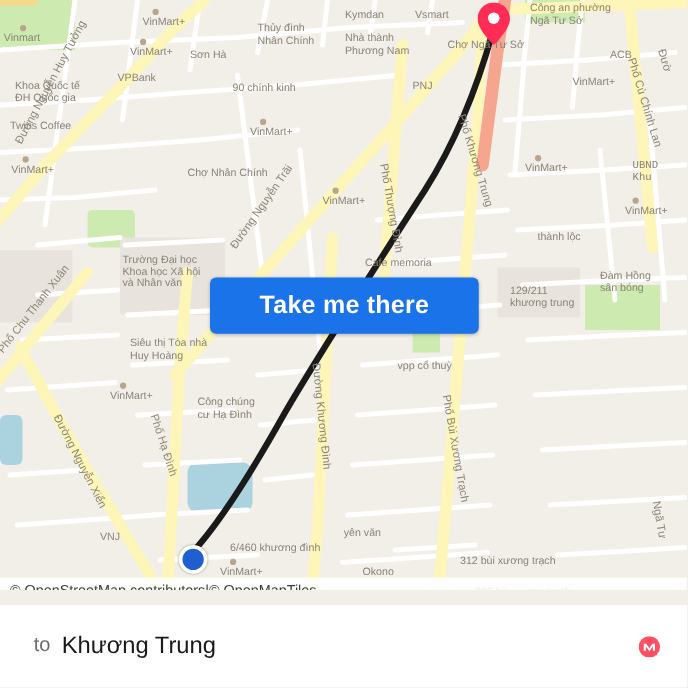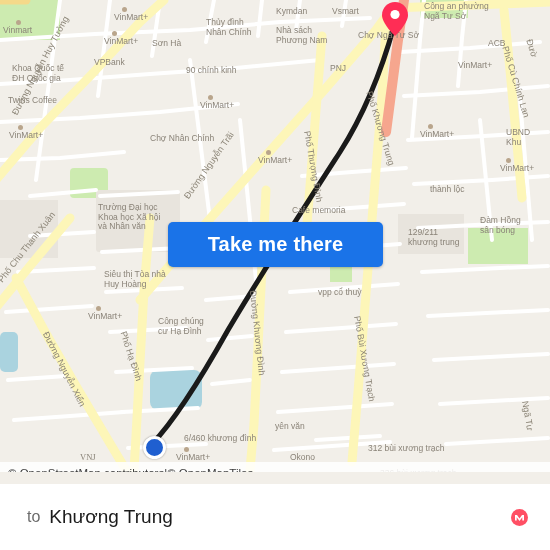--- a/index.html
+++ b/index.html
@@ -218,36 +218,36 @@
         <div class="lbl poi" style="left: 114px; top: 12px;">VinMart+</div>
         <div class="lbl poi two" style="left: 206px; top: 18px;">Thủy đình
 Nhân Chính</div>
         <div class="lbl poi" style="left: 276px; top: 6px;">Kymdan</div>
         <div class="lbl poi" style="left: 332px; top: 6px;">Vsmart</div>
         <div class="lbl poi two" style="left: 424px; top: 2px;">Công an phường
 Ngã Tư Sở</div>
         <div class="lbl poi" style="left: 3px; top: 25px;">Vinmart</div>
         <div class="lbl poi" style="left: 104px; top: 36px;">VinMart+</div>
         <div class="lbl poi" style="left: 152px; top: 38px;">Sơn Hà</div>
-        <div class="lbl poi two" style="left: 276px; top: 26px;">Nhà sách
+        <div class="lbl poi two" style="left: 276px; top: 26px;">Nhà thành
 Phương Nam</div>
         <div class="lbl poi" style="left: 358px; top: 30px;">Chợ Ngã Tư Sở</div>
         <div class="lbl poi" style="left: 488px; top: 38px;">ACB</div>
         <div class="lbl poi two" style="left: 12px; top: 64px;">Khoa Quốc tế
 ĐH Quốc gia</div>
         <div class="lbl poi" style="left: 94px; top: 57px;">VPBank</div>
         <div class="lbl poi" style="left: 186px; top: 65px;">90 chính kinh</div>
         <div class="lbl poi" style="left: 330px; top: 63px;">PNJ</div>
         <div class="lbl poi" style="left: 458px; top: 60px;">VinMart+</div>
         <div class="lbl poi" style="left: 8px; top: 95px;">Twins Coffee</div>
         <div class="lbl poi" style="left: 200px; top: 100px;">VinMart+</div>
         <div class="lbl poi" style="left: 9px; top: 130px;">VinMart+</div>
         <div class="lbl poi" style="left: 150px; top: 133px;">Chợ Nhân Chính</div>
         <div class="lbl poi" style="left: 420px; top: 129px;">VinMart+</div>
-        <div class="lbl poi two" style="left: 506px; top: 128px;">UBND
+        <div class="lbl poi two" style="left: 506px; top: 128px; font-family: Liberation Mono, monospace;">UBND
 Khu</div>
         <div class="lbl poi" style="left: 258px; top: 155px;">VinMart+</div>
         <div class="lbl poi" style="left: 500px; top: 163px;">VinMart+</div>
         <div class="lbl poi two" style="left: 98px; top: 203px;">Trường Đại học
 Khoa học Xã hội
 và Nhân văn</div>
         <div class="lbl poi" style="left: 292px; top: 205px;">Cafe memoria</div>
         <div class="lbl poi" style="left: 430px; top: 184px;">thành lộc</div>
         <div class="lbl poi two" style="left: 480px; top: 216px;">Đàm Hồng
 sân bóng</div>
@@ -255,21 +255,21 @@
 khương trung</div>
         <div class="lbl poi two" style="left: 104px; top: 270px;">Siêu thị Tòa nhà
 Huy Hoàng</div>
         <div class="lbl poi" style="left: 318px; top: 287px;">vpp cổ thuỳ</div>
         <div class="lbl poi" style="left: 88px; top: 311px;">VinMart+</div>
         <div class="lbl poi two" style="left: 158px; top: 317px;">Công chúng
 cư Hạ Đình</div>
         <div class="lbl poi" style="left: 275px; top: 421px;">yên văn</div>
         <div class="lbl poi" style="left: 290px; top: 452px;">Okono</div>
         <div class="lbl poi" style="left: 176px; top: 452px;">VinMart+</div>
-        <div class="lbl poi" style="left: 80px; top: 452px; font-family: Liberation Serif, serif;">VNJ</div>
+        <div class="lbl poi" style="left: 80px; top: 424px;">VNJ</div>
         <div class="lbl poi" style="left: 184px; top: 433px;">6/460 khương đình</div>
         <div class="lbl poi" style="left: 368px; top: 443px;">312 bùi xương trạch</div>
         <div class="lbl poi" style="left: 380px; top: 468px;">336 bùi xương trạch</div>
         <div class="lbl road-name vert" style="left: 10px; top: 112px; transform: rotate(-62deg);">Đường Nguyễn Huy Tưởng</div>
         <div class="lbl road-name vert" style="left: 182px; top: 195px; transform: rotate(-55deg);">Đường Nguyễn Trãi</div>
         <div class="lbl road-name vert" style="left: -4px; top: 278px; transform: rotate(-52deg);">Phố Chu Thanh Xuân</div>
         <div class="lbl road-name vert" style="left: 50px; top: 330px; transform: rotate(63deg);">Đường Nguyễn Xiển</div>
         <div class="lbl road-name vert" style="left: 128px; top: 330px; transform: rotate(72deg);">Phố Hạ Đình</div>
         <div class="lbl road-name vert" style="left: 258px; top: 290px; transform: rotate(84deg);">Đường Khương Đình</div>
         <div class="lbl road-name vert" style="left: 312px; top: 130px; transform: rotate(80deg);">Phố Thượng Đình</div>

